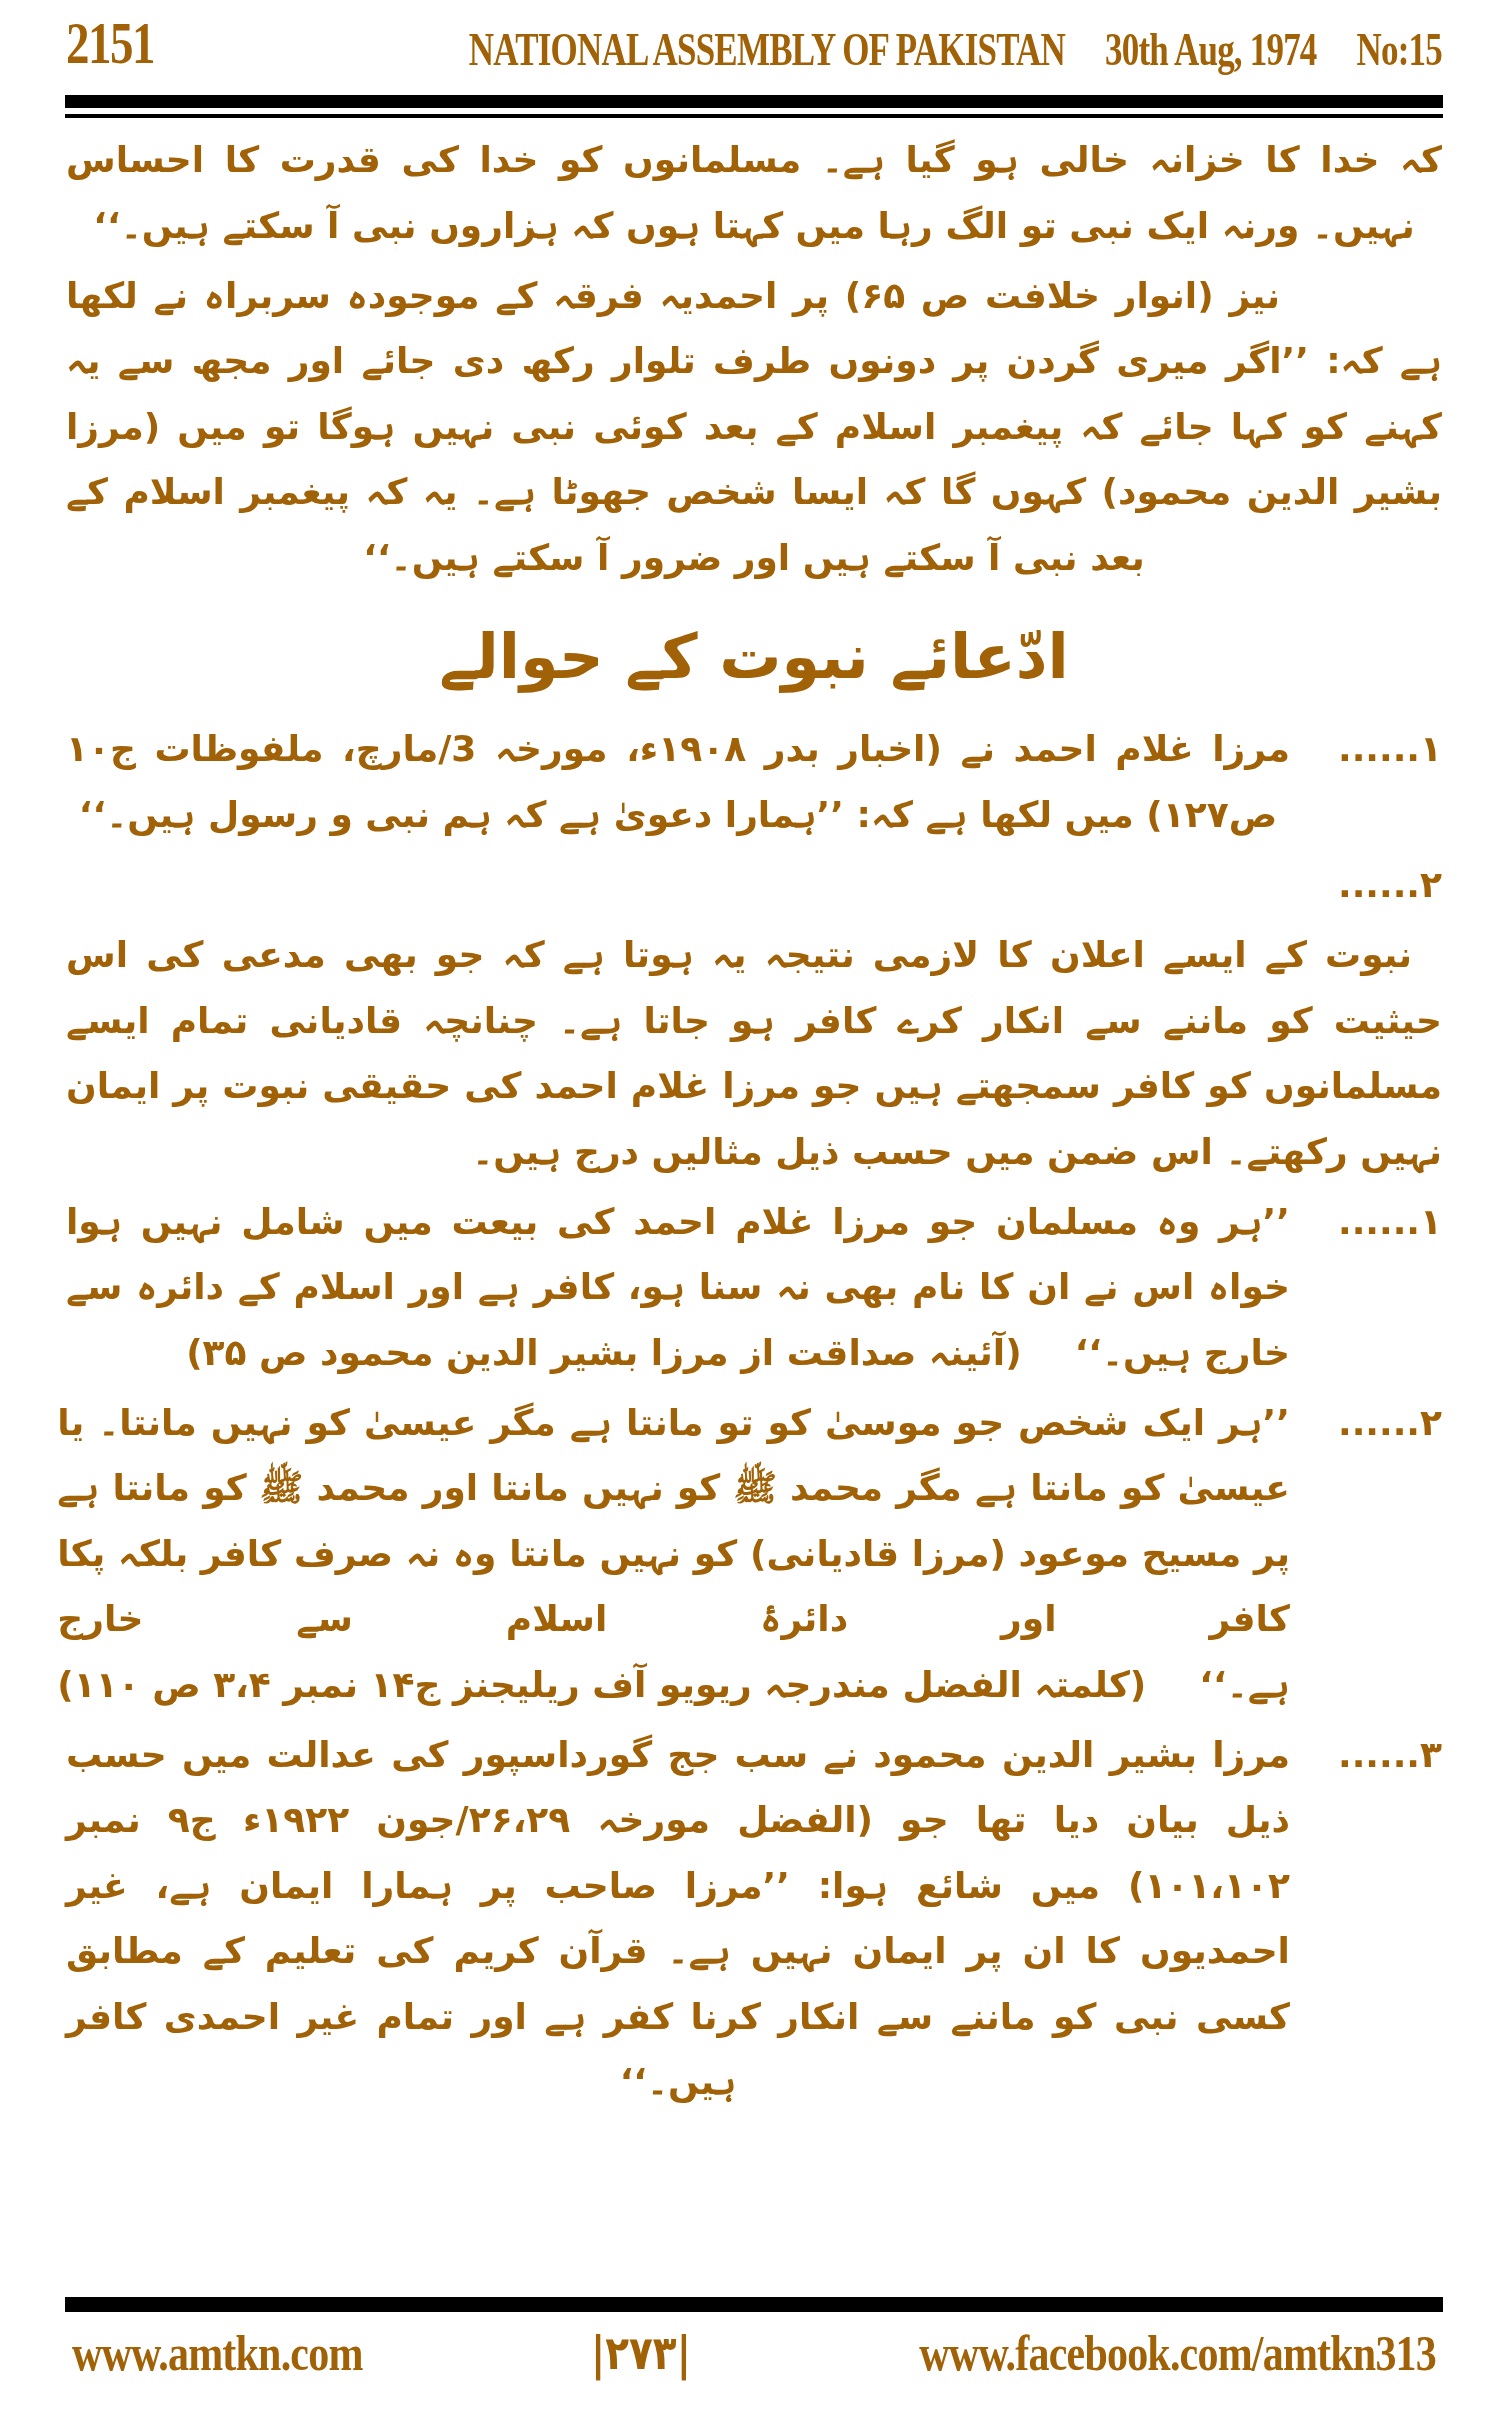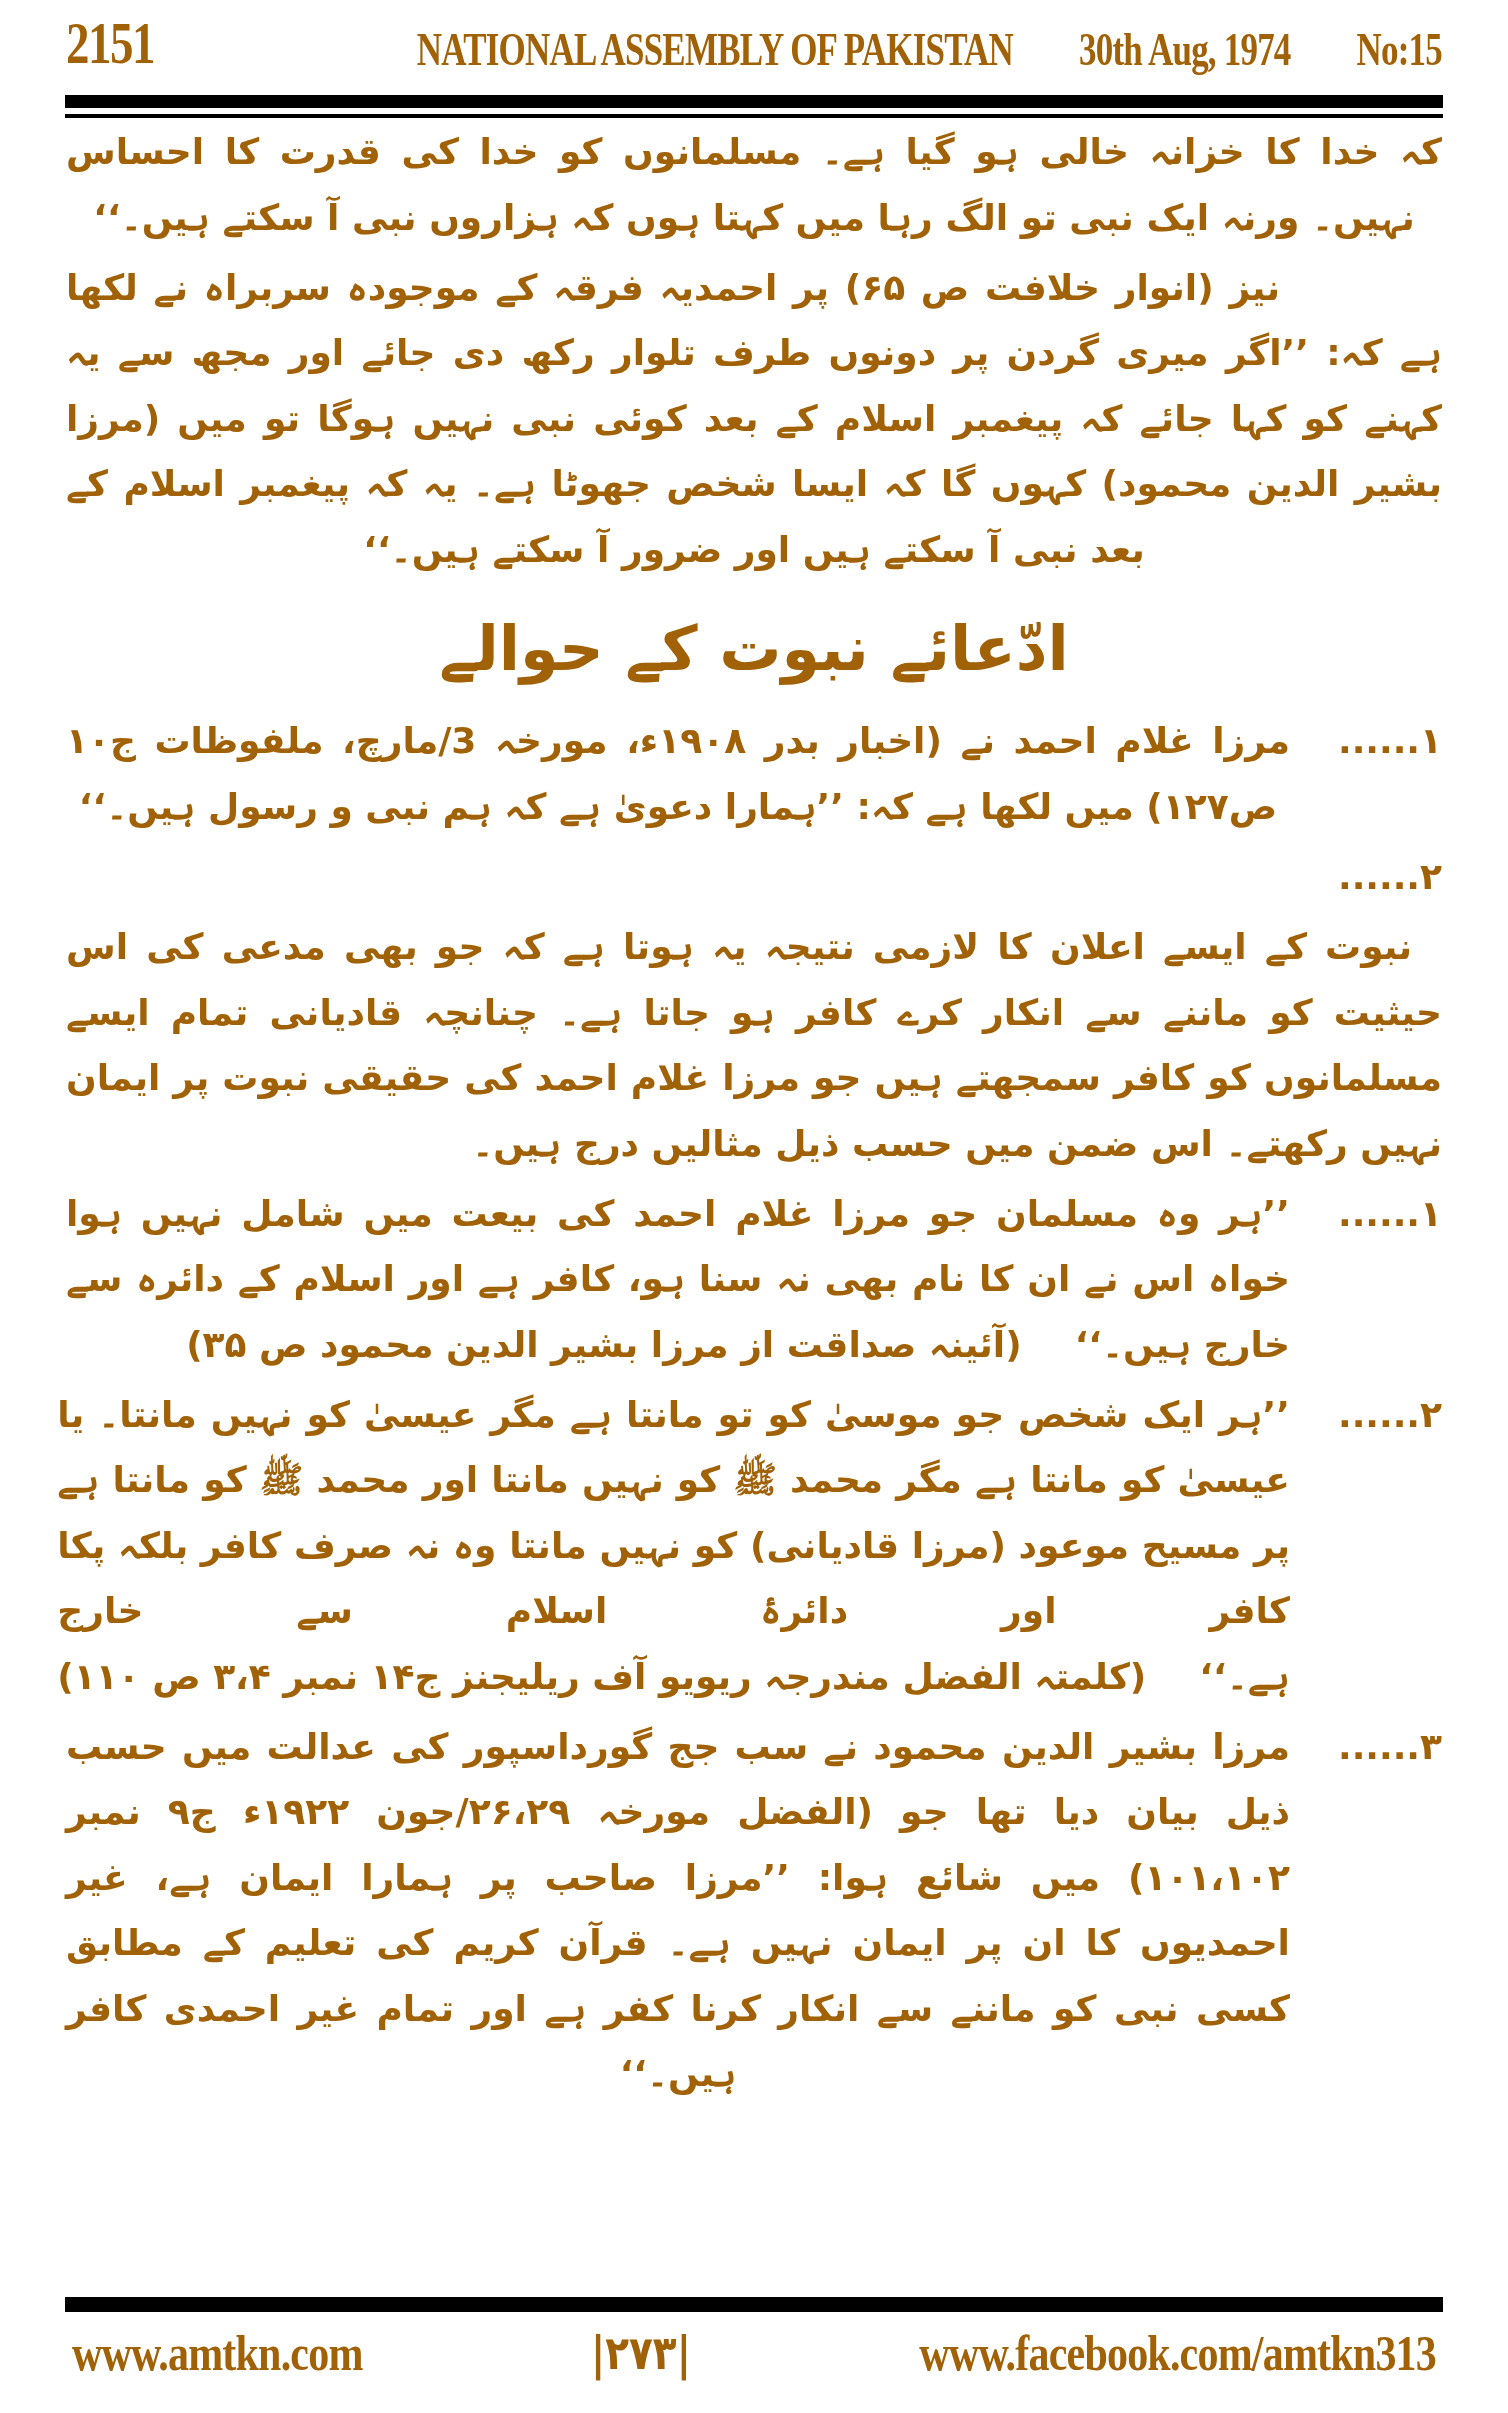--- a/index.html
+++ b/index.html
@@ -7,30 +7,30 @@
     position:relative;width:1508px;height:2413px;background:#ffffff;
     overflow:hidden;color:#a16207;font-family:"DejaVu Sans",sans-serif;
   }
   
   .header{display:flex;align-items:flex-end;padding:22.6px 66px 0 66px;}
   .page-num{
     font-family:"Liberation Serif",serif;font-weight:700;font-size:47px;
     transform:scaleY(1.25);transform-origin:bottom left;letter-spacing:-1.5px;
   }
   .header-title-group{
-    margin-left:auto;display:flex;align-items:baseline;gap:66px;
+    margin-left:auto;display:flex;align-items:baseline;gap:40px;
     font-family:"Liberation Serif",serif;font-weight:700;font-size:35px;
     letter-spacing:-0.8px;white-space:nowrap;
   }
   .header-title-group span{display:inline-block;transform:scaleY(1.3);transform-origin:bottom center;}
   .rule-thick{height:13px;background:#000;margin:18px 65px 0 65px;}
   .rule-thin{height:3.8px;background:#000;margin:6.8px 65px 0 65px;}
   
   .content{
-    direction:rtl;padding:1px 66px 0 66px;max-height:2142px;overflow:hidden;
+    direction:rtl;padding:9px 66px 0 66px;max-height:2142px;overflow:hidden;
     font-weight:700;font-size:36px;line-height:1.82;
   }
   .para{text-align:justify;margin:0 0 4.5px 0;}
   .last-center{text-align-last:center;}
   .last-right{text-align-last:right;}
   .ind-lg{text-indent:162px;}
   .ind-md{text-indent:106px;}
   .ind-sm{text-indent:30px;}
   .doc-heading{
     text-align:right;text-align-last:center;font-size:62px;line-height:1.5;

